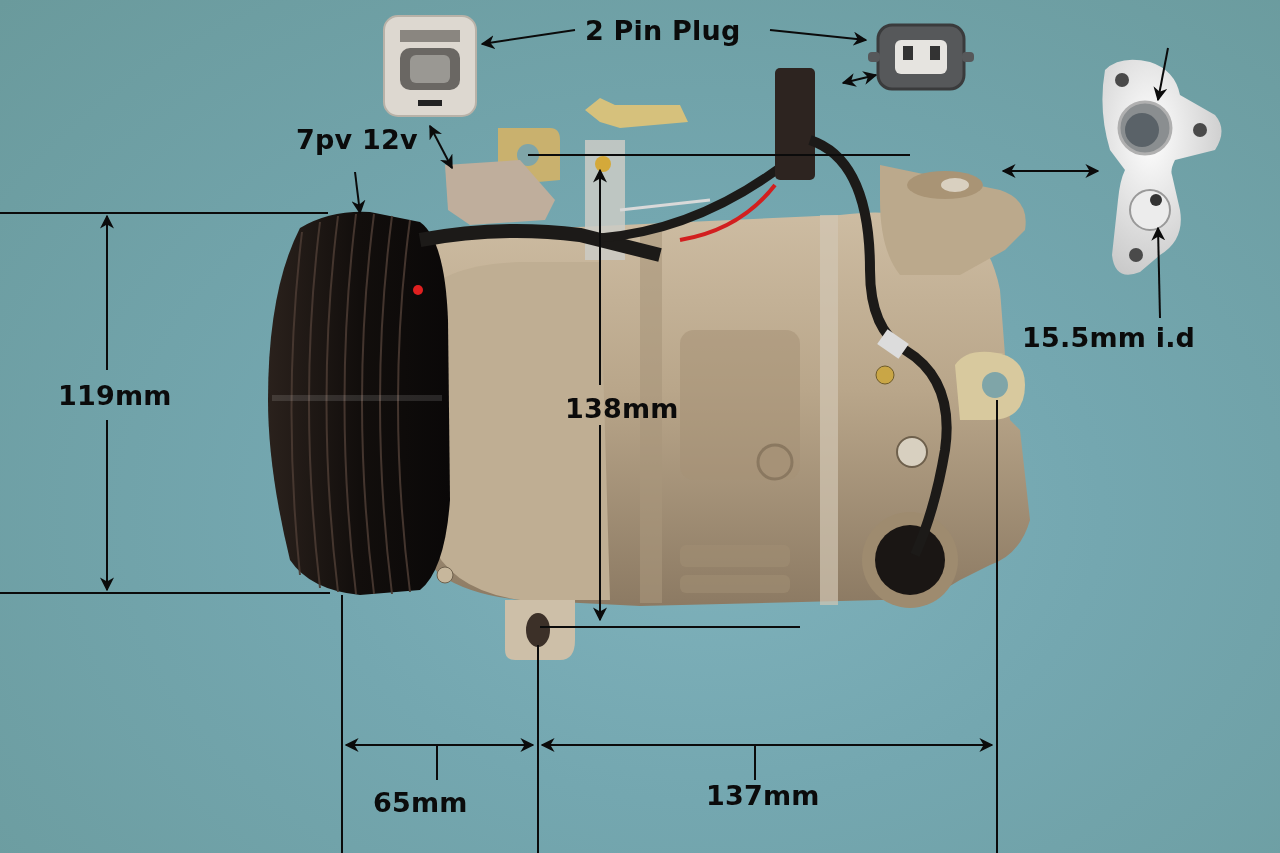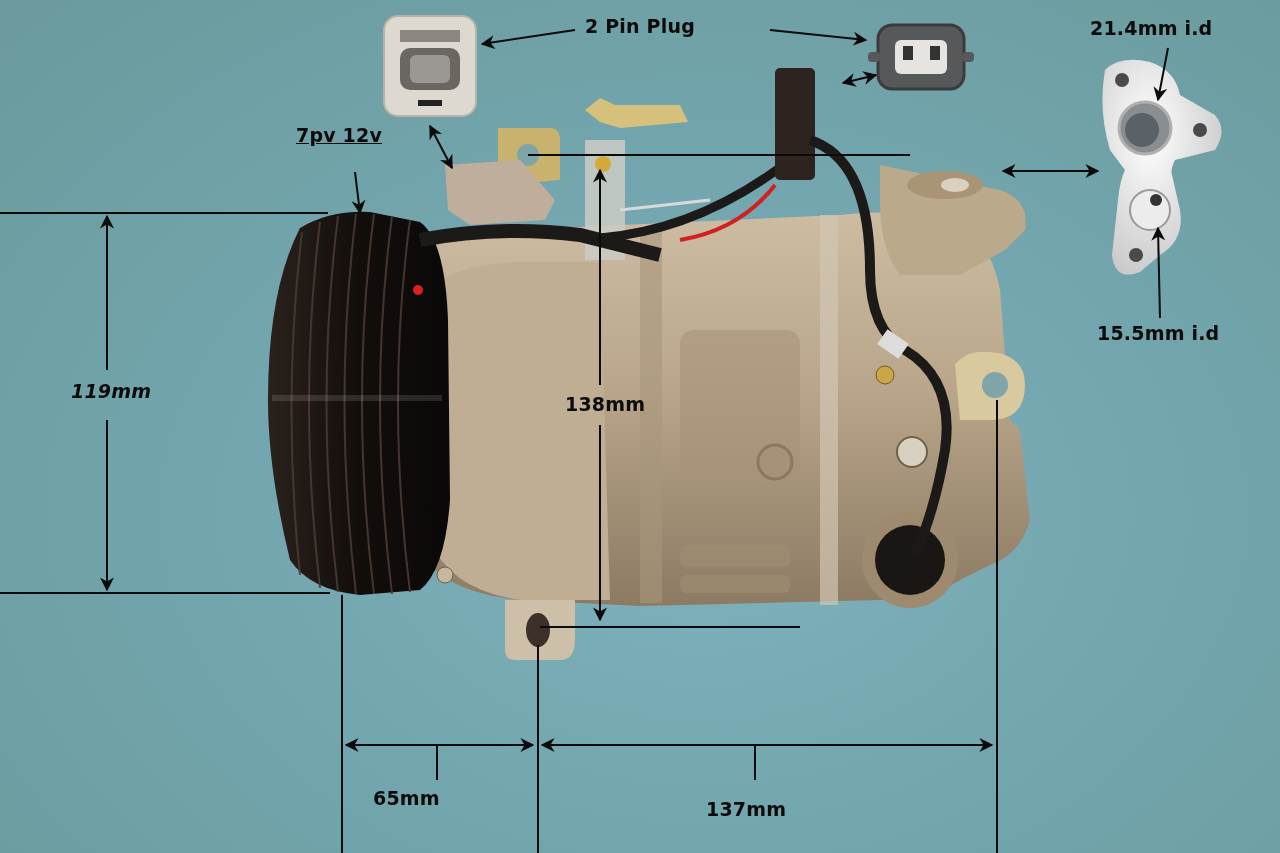--- a/index.html
+++ b/index.html
@@ -1,19 +1,19 @@
 <!DOCTYPE html>
 <html><head>
 <meta charset="utf-8">
 <style>
   html, body { margin:0; padding:0; }
   body { width:1280px; height:853px; overflow:hidden; font-family:"DejaVu Sans", sans-serif; }
   #stage { position:relative; width:1280px; height:853px;
     background: radial-gradient(ellipse at 55% 60%, #7fb2bc 0%, #74a7b0 40%, #6a9a9c 100%); overflow:hidden; }
-  .lbl { position:absolute; font-weight:bold; color:#0b0b0b; font-size:19px; white-space:nowrap; letter-spacing:0.2px; }
+  .lbl { position:absolute; font-weight:bold; color:#0b0b0b; font-size:27px; white-space:nowrap; letter-spacing:0.2px; }
   svg.layer { position:absolute; left:0; top:0; }
 </style>
 </head>
 <body>
 
 <div id="stage">
 
   <svg class="layer" width="1280" height="853" viewBox="0 0 1280 853">
     <defs>
       <linearGradient id="bodyG" x1="0" y1="0" x2="0" y2="1">
@@ -152,20 +152,19 @@
       <line x1="843" y1="83" x2="876" y2="75" marker-start="url(#ah)" marker-end="url(#ah)"></line>
       <line x1="430" y1="126" x2="452" y2="168" marker-start="url(#ah)" marker-end="url(#ah)"></line>
       <line x1="355" y1="172" x2="360" y2="213" marker-end="url(#ah)"></line>
       <line x1="1003" y1="171" x2="1098" y2="171" marker-start="url(#ah)" marker-end="url(#ah)"></line>
       <line x1="1168" y1="48" x2="1158" y2="100" marker-end="url(#ah)"></line>
       <line x1="1160" y1="318" x2="1158" y2="228" marker-end="url(#ah)"></line>
     </g>
   </svg>
 
   <div class="lbl" style="left:585px;top:15px;">2 Pin Plug</div>
-  <div class="lbl" style="left:296px;top:124px;text-decoration:underline;">7pv 12v</div>
-  <div class="lbl" style="left:71px;top:380px;font-style:italic;">119mm</div>
+  <div class="lbl" style="left:296px;top:124px;">7pv 12v</div>
+  <div class="lbl" style="left:58px;top:380px;">119mm</div>
   <div class="lbl" style="left:565px;top:393px;">138mm</div>
   <div class="lbl" style="left:373px;top:787px;">65mm</div>
-  <div class="lbl" style="left:706px;top:798px;">137mm</div>
-  <div class="lbl" style="left:1090px;top:17px;">21.4mm i.d</div>
-  <div class="lbl" style="left:1097px;top:322px;">15.5mm i.d</div>
+  <div class="lbl" style="left:706px;top:780px;">137mm</div>
+  <div class="lbl" style="left:1022px;top:322px;">15.5mm i.d</div>
 </div>
 
 </body></html>

